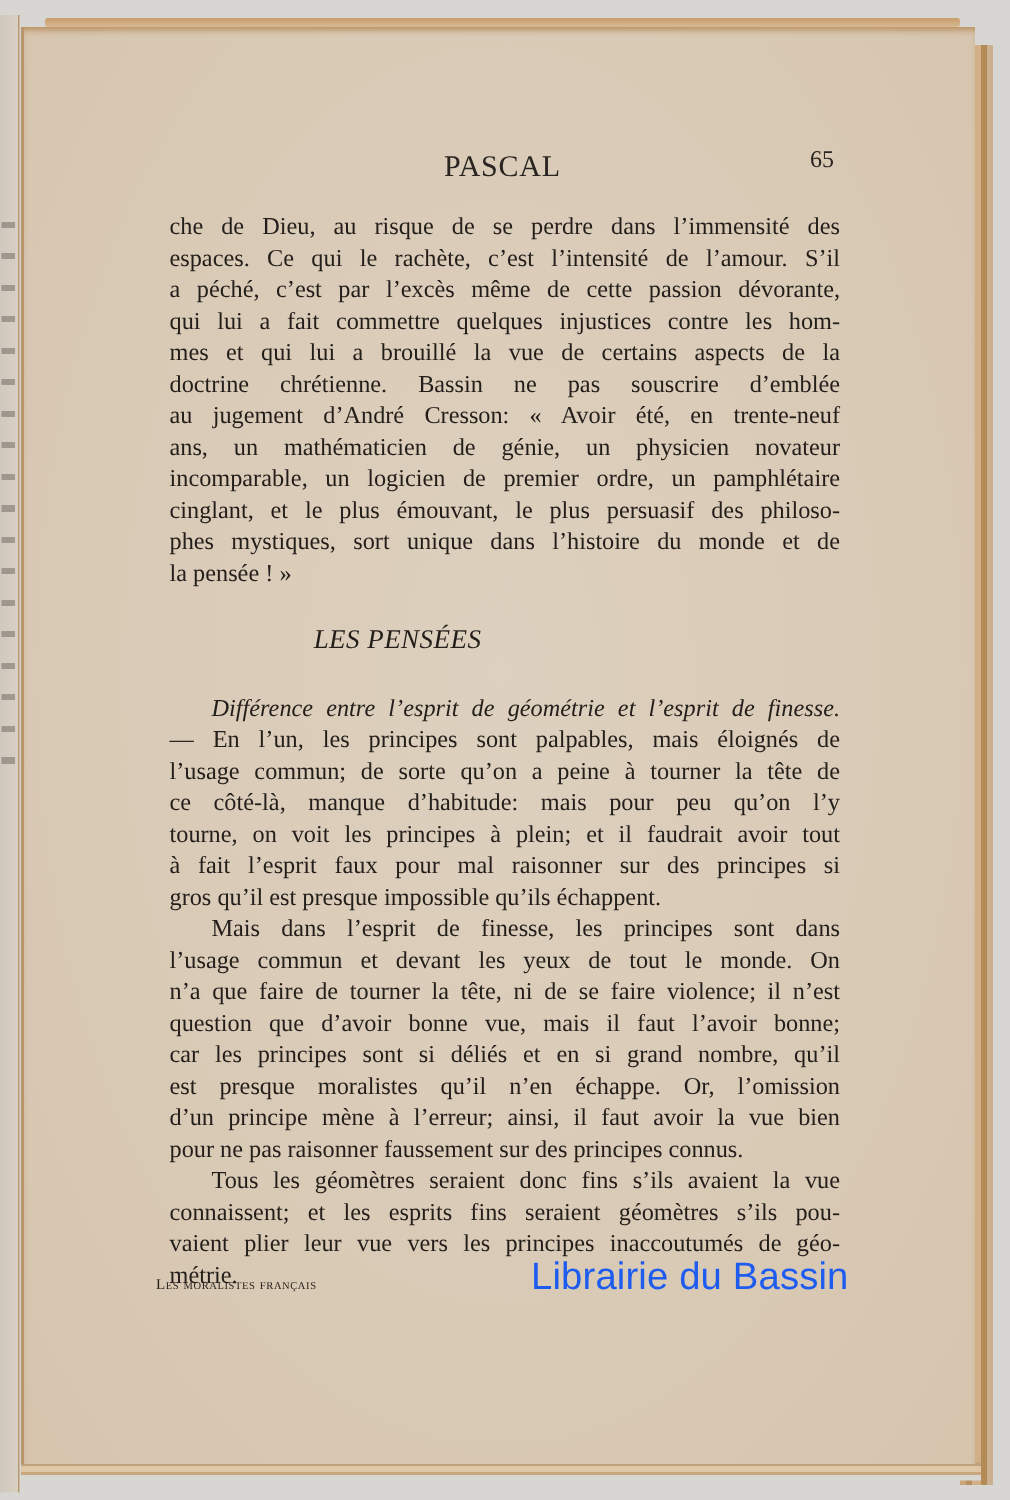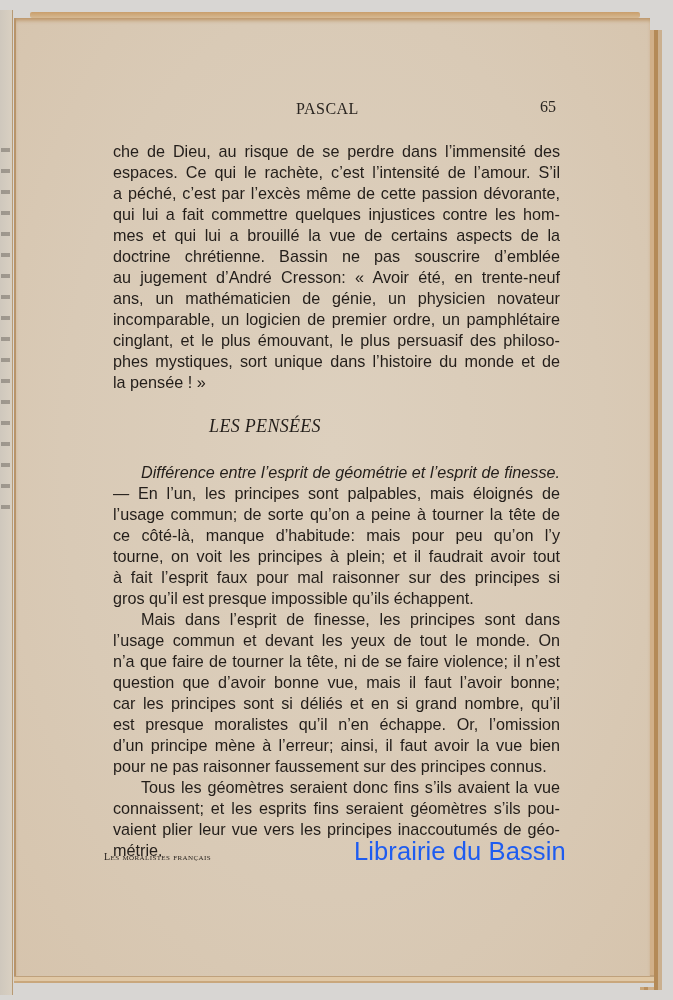--- a/index.html
+++ b/index.html
@@ -73,41 +73,41 @@
       position: absolute;
       top: 100px;
       left: 0;
       width: 673px;
       height: 22px;
     }
     .running-title {
       position: absolute;
       left: 296px;
       top: 0;
-      font-size: 16px;
+      font-size: 20px;
       letter-spacing: 0.5px;
       color: #2a2520;
       font-family: "Liberation Serif", serif;
     }
     .page-number {
       position: absolute;
       left: 540px;
       top: -2px;
       font-size: 16px;
       color: #2a2520;
       font-family: "Liberation Serif", serif;
     }
 
     .text-block {
       position: absolute;
       left: 113px;
       top: 141px;
       width: 447px;
       color: #231e1a;
-      font-family: Liberation Sans, sans-serif;
+      font-family: Liberation Serif, serif;
       font-size: 16.2px;
       line-height: 21px;
     }
     .line {
       display: block;
       white-space: nowrap;
       text-align: justify;
       text-align-last: justify;
       height: 21px;
     }

